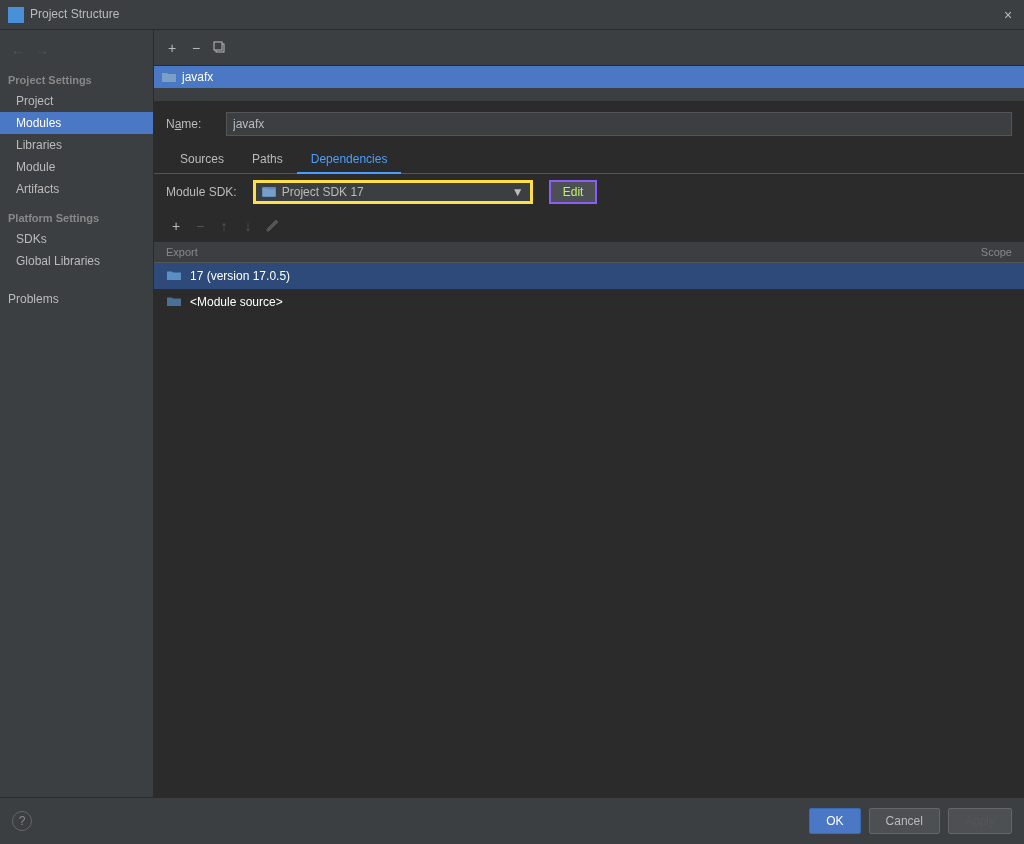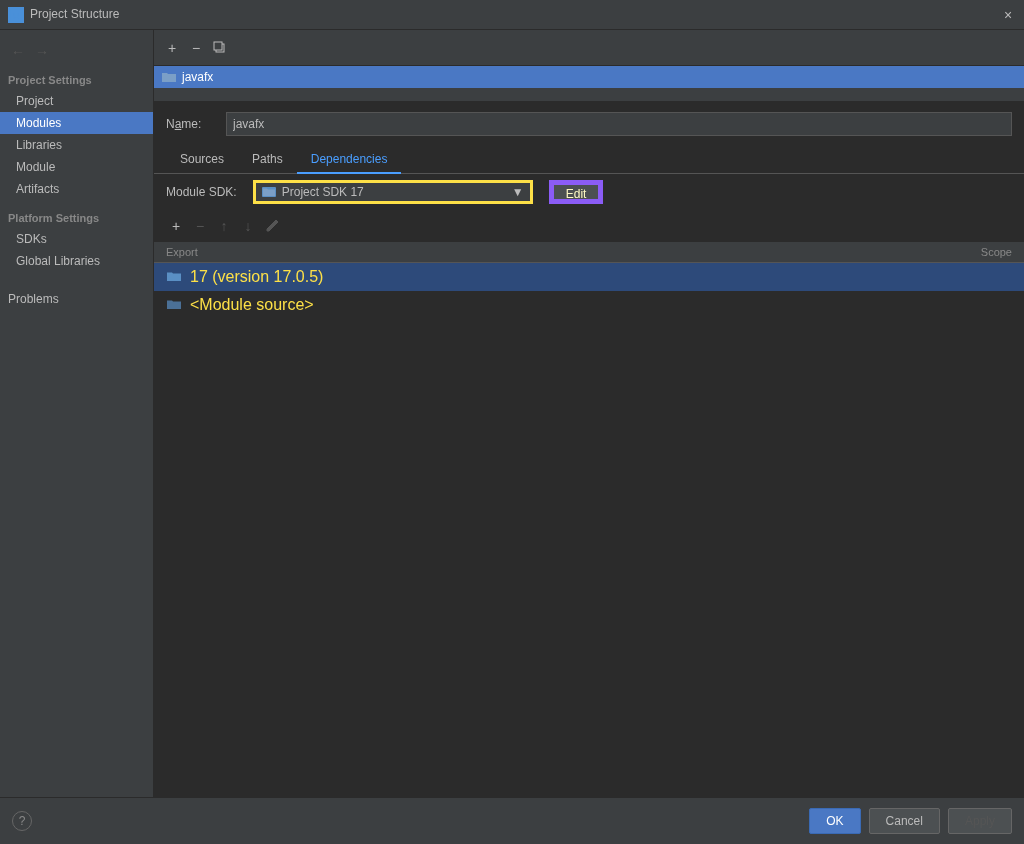--- a/index.html
+++ b/index.html
@@ -278,22 +278,22 @@
       width: 14px;
       height: 10px;
       background: #5a8fc4;
       border-radius: 1px;
       display: flex;
       align-items: center;
       justify-content: center;
     }
     .edit-btn {
       background: #4c5052;
-      border: 5px solid #8b5cf6;
-      color: #fef9c3;
+      border: 2px solid #8b5cf6;
+      color: #bef264;
       padding: 2px 12px;
       font-size: 12px;
       cursor: pointer;
       height: 24px;
     }
 
     
     .dep-table-header {
       display: flex;
       background: #3c3f41;
@@ -328,22 +328,22 @@
     .dep-item-icon {
       width: 16px;
       height: 16px;
       display: flex;
       align-items: center;
       justify-content: center;
       flex-shrink: 0;
     }
     .dep-item-name {
       flex: 1;
-      color: #fde047;
-      font-size: 16px;
+      color: #ffffff;
+      font-size: 12px;
     }
     .dep-item-scope {
       width: 80px;
       text-align: right;
       color: #888;
       font-size: 11px;
     }
 
     
     .bottom-bar {

